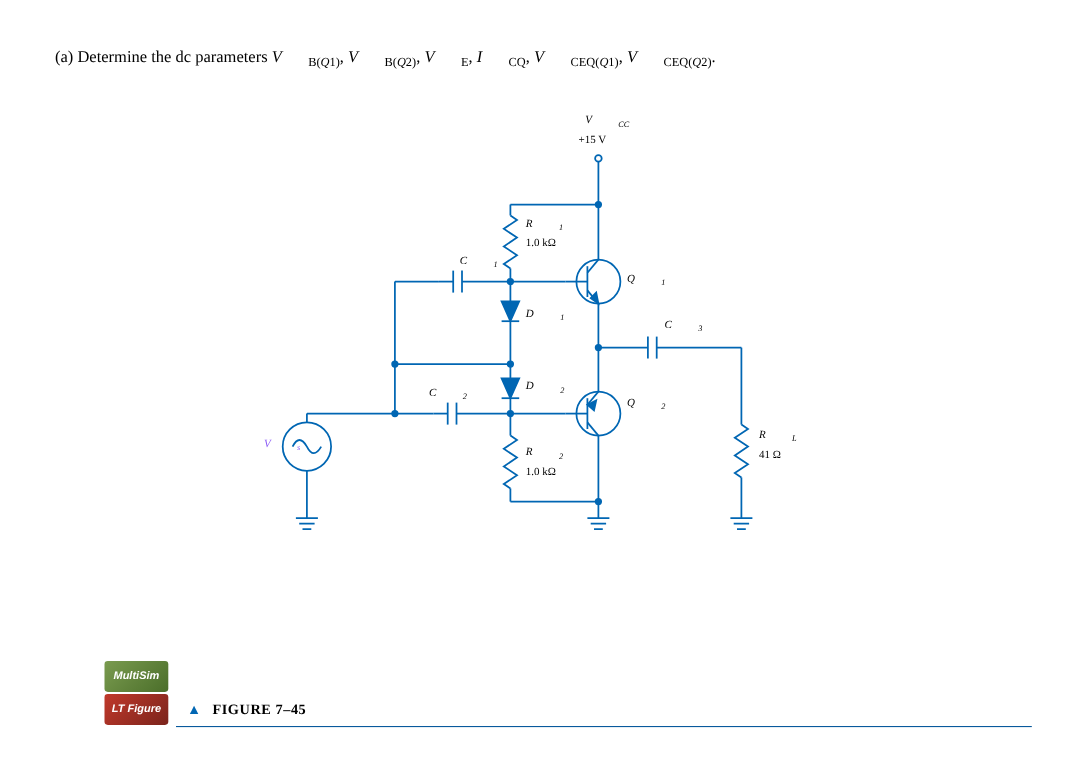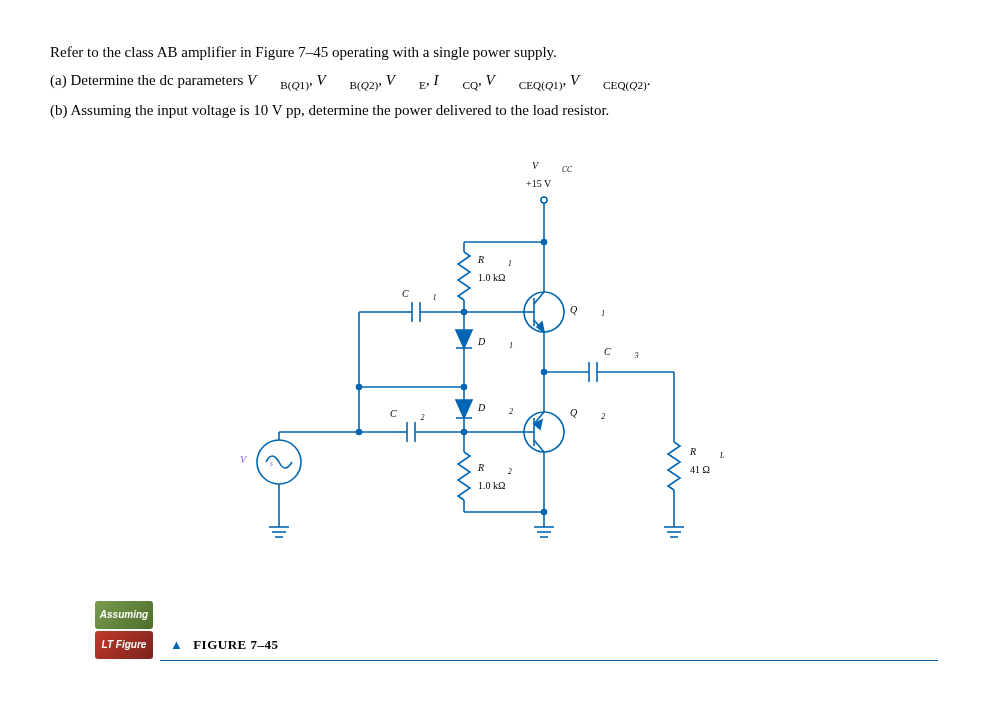--- a/index.html
+++ b/index.html
@@ -71,25 +71,23 @@
       right: 50px;
       bottom: 45px;
       height: 1px;
       background: #08599c;
     }
   </style>
 </head>
 <body>
 
 <div class="problem-text">
-  <p>Refer to the class AB amplifier in Figure 7–45 operating with a single power supply.</p>
   <p>
     <span>(a)  Determine the dc parameters </span><span class="italic">V</span><span class="subscript">B(<span class="italic">Q</span>1)</span>, <span class="italic">V</span><span class="subscript">B(<span class="italic">Q</span>2)</span>, <span class="italic">V</span><span class="subscript">E</span>, <span class="italic">I</span><span class="subscript">CQ</span>, <span class="italic">V</span><span class="subscript">CEQ(<span class="italic">Q</span>1)</span>, <span class="italic">V</span><span class="subscript">CEQ(<span class="italic">Q</span>2)</span>.
   </p>
-  <p>(b)  Assuming the input voltage is 10 V pp, determine the power delivered to the load resistor.</p>
 </div>
 
 <div class="circuit-container">
   <svg width="700" height="440" viewBox="0 0 700 440">
     <defs></defs>
 
     <g stroke="#0066b3" stroke-width="1.6" fill="none">
 
       <circle cx="400" cy="38" r="3" fill="#fff"></circle>
       <line x1="400" y1="41" x2="400" y2="80"></line>
@@ -191,41 +189,41 @@
       <circle cx="215" cy="270" r="2.5" fill="#0066b3"></circle>
     </g>
   </svg>
 
   <div class="circuit-label" style="left:388px; top:-4px;"><span class="italic">V</span><span class="subscript">CC</span></div>
   <div class="circuit-label nolabel" style="left:382px; top:14px;">+15 V</div>
 
   <div class="circuit-label" style="left:334px; top:90px;"><span class="italic">R</span><span class="subscript">1</span></div>
   <div class="circuit-label nolabel" style="left:334px; top:108px;">1.0 kΩ</div>
 
-  <div class="circuit-label" style="left:258px; top:124px;text-align:center;"><span class="italic">C</span><span class="subscript">1</span></div>
+  <div class="circuit-label" style="left:274px; top:124px;text-align:center;"><span class="italic">C</span><span class="subscript">1</span></div>
   <div class="circuit-label" style="left:246px; top:244px;"><span class="italic">C</span><span class="subscript">2</span></div>
   <div class="circuit-label" style="left:460px; top:182px;text-align:center;"><span class="italic">C</span><span class="subscript">3</span></div>
 
   <div class="circuit-label" style="left:334px; top:172px;"><span class="italic">D</span><span class="subscript">1</span></div>
   <div class="circuit-label" style="left:334px; top:238px;text-align:right;"><span class="italic">D</span><span class="subscript">2</span></div>
 
   <div class="circuit-label" style="left:426px; top:140px;"><span class="italic">Q</span><span class="subscript">1</span></div>
-  <div class="circuit-label" style="left:426px; top:243px;"><span class="italic">Q</span><span class="subscript">2</span></div>
+  <div class="circuit-label" style="left:426px; top:253px;"><span class="italic">Q</span><span class="subscript">2</span></div>
 
   <div class="circuit-label" style="left:334px; top:298px;"><span class="italic">R</span><span class="subscript">2</span></div>
   <div class="circuit-label nolabel" style="left:334px; top:316px;">1.0 kΩ</div>
 
   <div class="circuit-label" style="left:546px; top:282px;"><span class="italic">R</span><span class="subscript">L</span></div>
   <div class="circuit-label nolabel" style="left:546px; top:300px;">41 Ω</div>
 
   <div class="circuit-label blue" style="left:96px; top:290px;"><span class="italic">V<span class="subscript">s</span></span></div>
 </div>
 
 <div class="badge-stack">
-  <div class="badge multisim">Assuming</div>
+  <div class="badge multisim">MultiSim</div>
   <div class="badge ltspice">LT Figure</div>
 </div>
 
 <div class="figure-caption">
   <span class="caption-arrow">▲</span>
   <span class="caption-text">FIGURE 7–45</span>
 </div>
 
 <div class="hr-line"></div>
 

